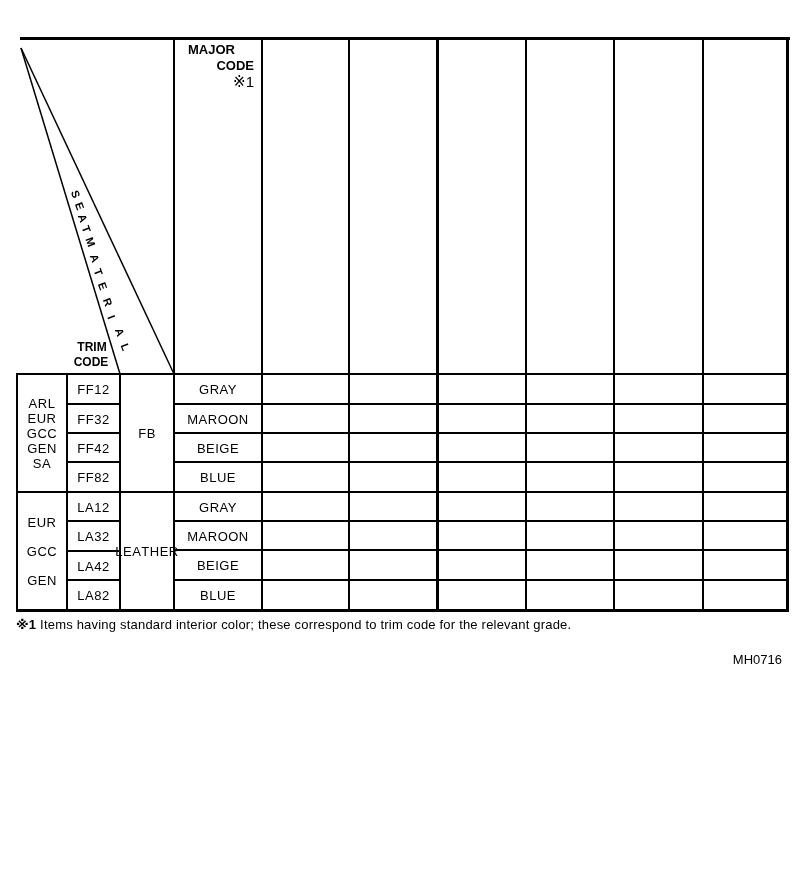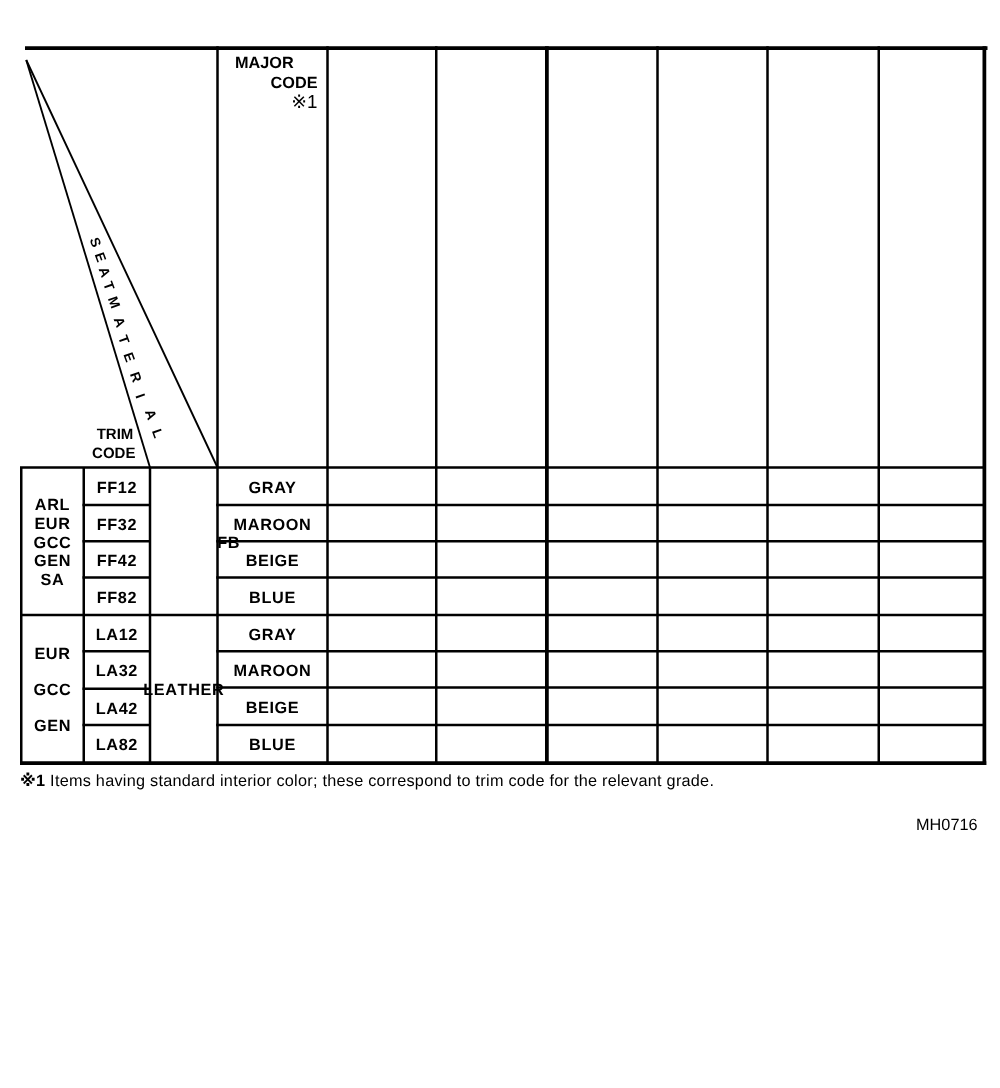--- a/index.html
+++ b/index.html
@@ -4,21 +4,21 @@
 <style>
   html, body { margin:0; padding:0; background:#fff; }
   body { width:800px; height:870px; position:relative; overflow:hidden;
          font-family:"Liberation Sans", "DejaVu Sans", sans-serif; color:#000; }
   .abs { position:absolute; }
   .hline { position:absolute; background:#000; height:2px; }
   .vline { position:absolute; background:#000; width:2px; }
   .thick { height:3px; }
   .vthick { width:3px; }
   .cell { position:absolute; display:flex; align-items:center; justify-content:center;
-          font-size:13px; font-weight:bold; letter-spacing:0.5px; text-align:center; line-height:15px; }
+          font-size:13px; font-weight:normal; letter-spacing:0.5px; text-align:center; line-height:15px; }
   .hdr { position:absolute; font-size:13px; font-weight:bold; line-height:16px; text-align:right; }
   .diag-letter { position:absolute; font-size:11px; font-weight:bold; }
   .footnote { position:absolute; left:16px; top:617px; font-size:13px; letter-spacing:0.2px; }
   .figid { position:absolute; right:18px; top:652px; font-size:13px; }
 </style>
 </head>
 <body>
 
 <div>
 
@@ -91,21 +91,21 @@
     <span>GCC</span>
     <span>GEN</span>
     <span>SA</span>
   </div>
 
   <div class="cell" style="left:68px; top:375px; width:51px; height:28px;">FF12</div>
   <div class="cell" style="left:68px; top:405px; width:51px; height:28px;">FF32</div>
   <div class="cell" style="left:68px; top:434px; width:51px; height:28px;border-radius:12px;">FF42</div>
   <div class="cell" style="left:68px; top:463px; width:51px; height:28px;">FF82</div>
 
-  <div class="cell" style="left:121px; top:376px; width:52px; height:115px; flex-direction:column;margin-left:36px;">
+  <div class="cell" style="left:121px; top:376px; width:52px; height:115px; flex-direction:column;">
     <span>FB</span>
     <span></span>
   </div>
 
   <div class="cell" style="left:175px; top:375px; width:86px; height:28px;">GRAY</div>
   <div class="cell" style="left:175px; top:405px; width:86px; height:28px;">MAROON</div>
   <div class="cell" style="left:175px; top:434px; width:86px; height:28px;">BEIGE</div>
   <div class="cell" style="left:175px; top:463px; width:86px; height:28px;">BLUE</div>
 
   <div class="cell" style="left:18px; top:494px; width:48px; height:115px; flex-direction:column; font-size:13px; line-height:29px;">

